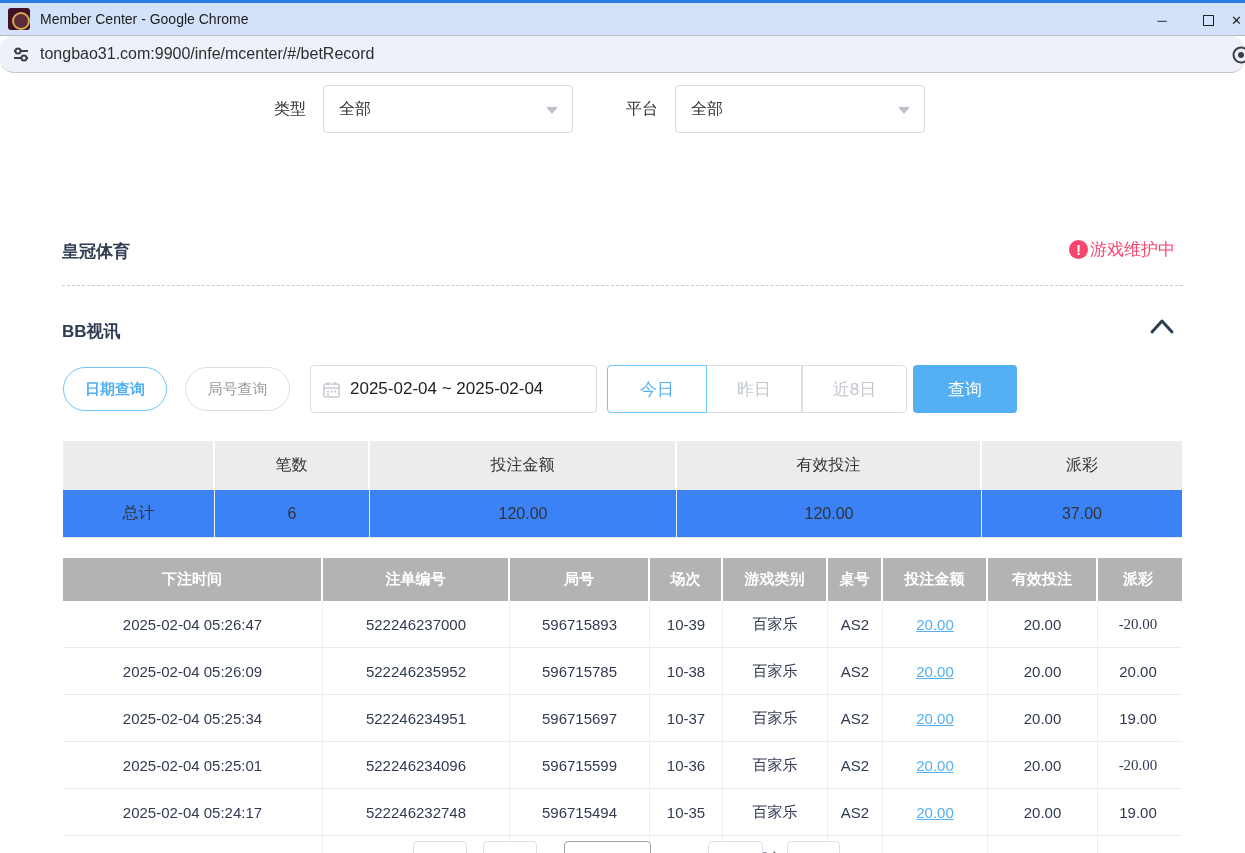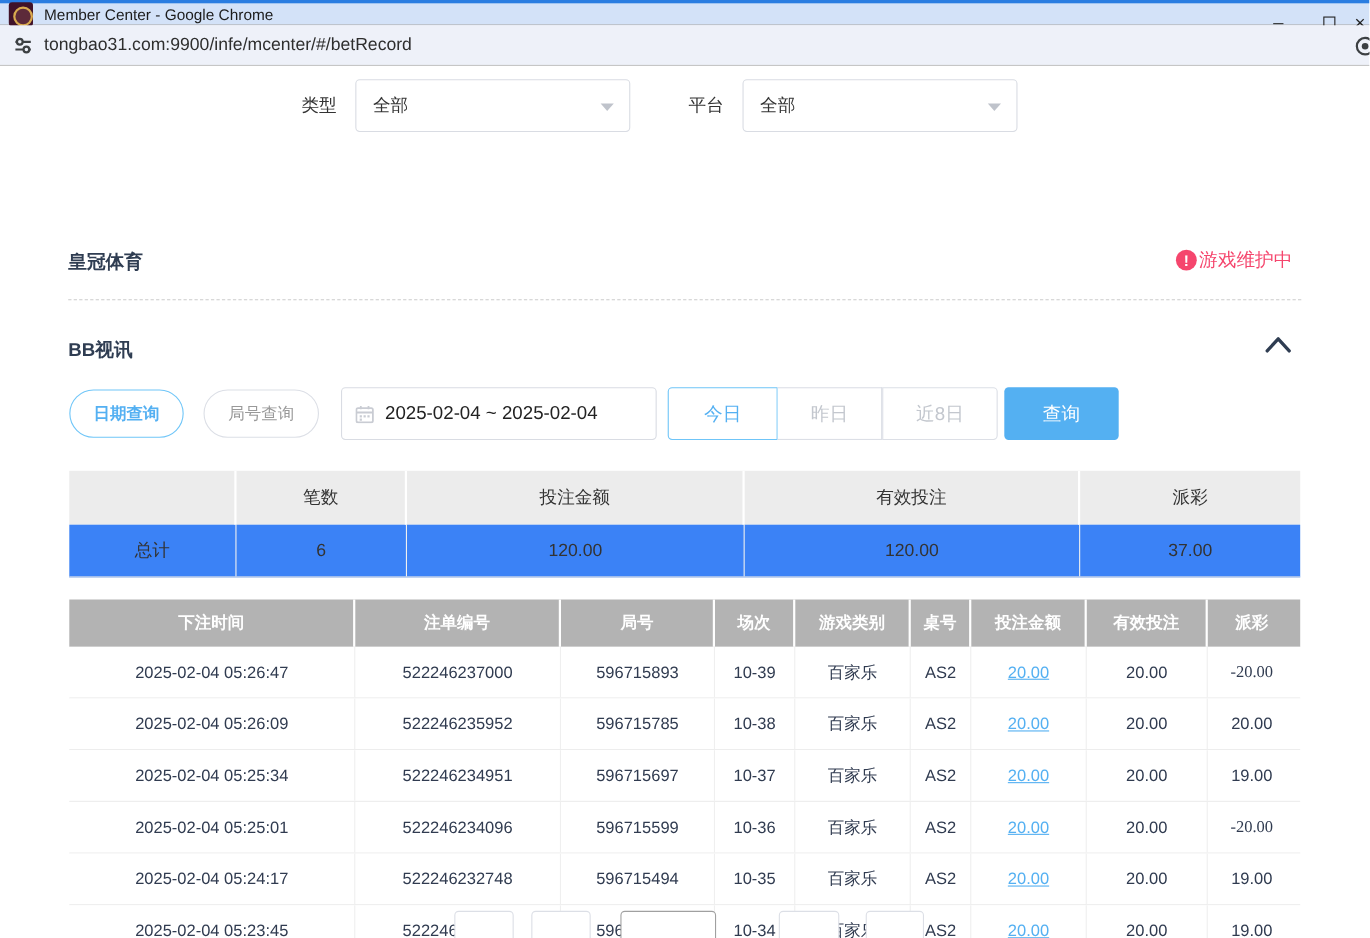--- a/index.html
+++ b/index.html
@@ -1,33 +1,33 @@
 <!DOCTYPE html>
 <html style="--blue: #54b0f2; --pink: #f5466d;"><head>
 <meta charset="utf-8">
 <style>
   * { margin:0; padding:0; box-sizing:border-box; }
   html,body { width:1245px; height:853px; overflow:hidden; background:#fff;
     font-family:"Liberation Sans","DejaVu Sans",sans-serif; }
 
   
-  .titlebar { position:relative; height:23px; background:#d3e2f8; border-top:3px solid #2a7de1;
+  .titlebar { position:relative; height:36px; background:#d3e2f8; border-top:3px solid #2a7de1;
     border-bottom:1px solid #b9bcc2; display:flex; align-items:center; padding-left:8px; }
   .favicon { width:22px; height:22px; border-radius:3px; background:#401229; position:relative; flex:0 0 auto; }
   .favicon::after { content:""; position:absolute; left:4px; top:4px; width:14px; height:14px;
     border-radius:50%; background:#5d2a3a; border:2px solid #d8a94e; }
   .win-title { margin-left:10px; font-size:14px; color:#1c1c1c; }
   .win-controls { position:absolute; right:0; top:0; height:35px; display:flex; align-items:center; }
   .win-btn { width:46px; height:35px; display:flex; align-items:center; justify-content:center;
     color:#222; font-size:13px; cursor:pointer; }
   .win-btn .maxbox { width:11px; height:11px; border:1.5px solid #222; }
   .win-btn.close { width:14px; overflow:hidden; justify-content:flex-start; }
 
   .urlbar { position:relative; height:37px; background:#eef1f9; border-bottom:1px solid #c6c6c6;
-    display:flex; align-items:center; padding-left:12px; }
+    display:flex; align-items:center; padding-left:12px;border-radius:14px; }
   .tune-icon { width:18px; height:18px; flex:0 0 auto; }
   .url-text { margin-left:10px; font-size:16px; color:#2e2e2e; }
   .eye-icon { position:absolute; right:-6px; top:9px; width:20px; height:20px; }
 
   
   .page { position:relative; width:1245px; height:775px; background:#fff; }
 
   
   .filters { position:absolute; top:12px; left:0; width:100%; height:48px; }
   .f-label { position:absolute; top:14px; font-size:16px; color:#333; }

